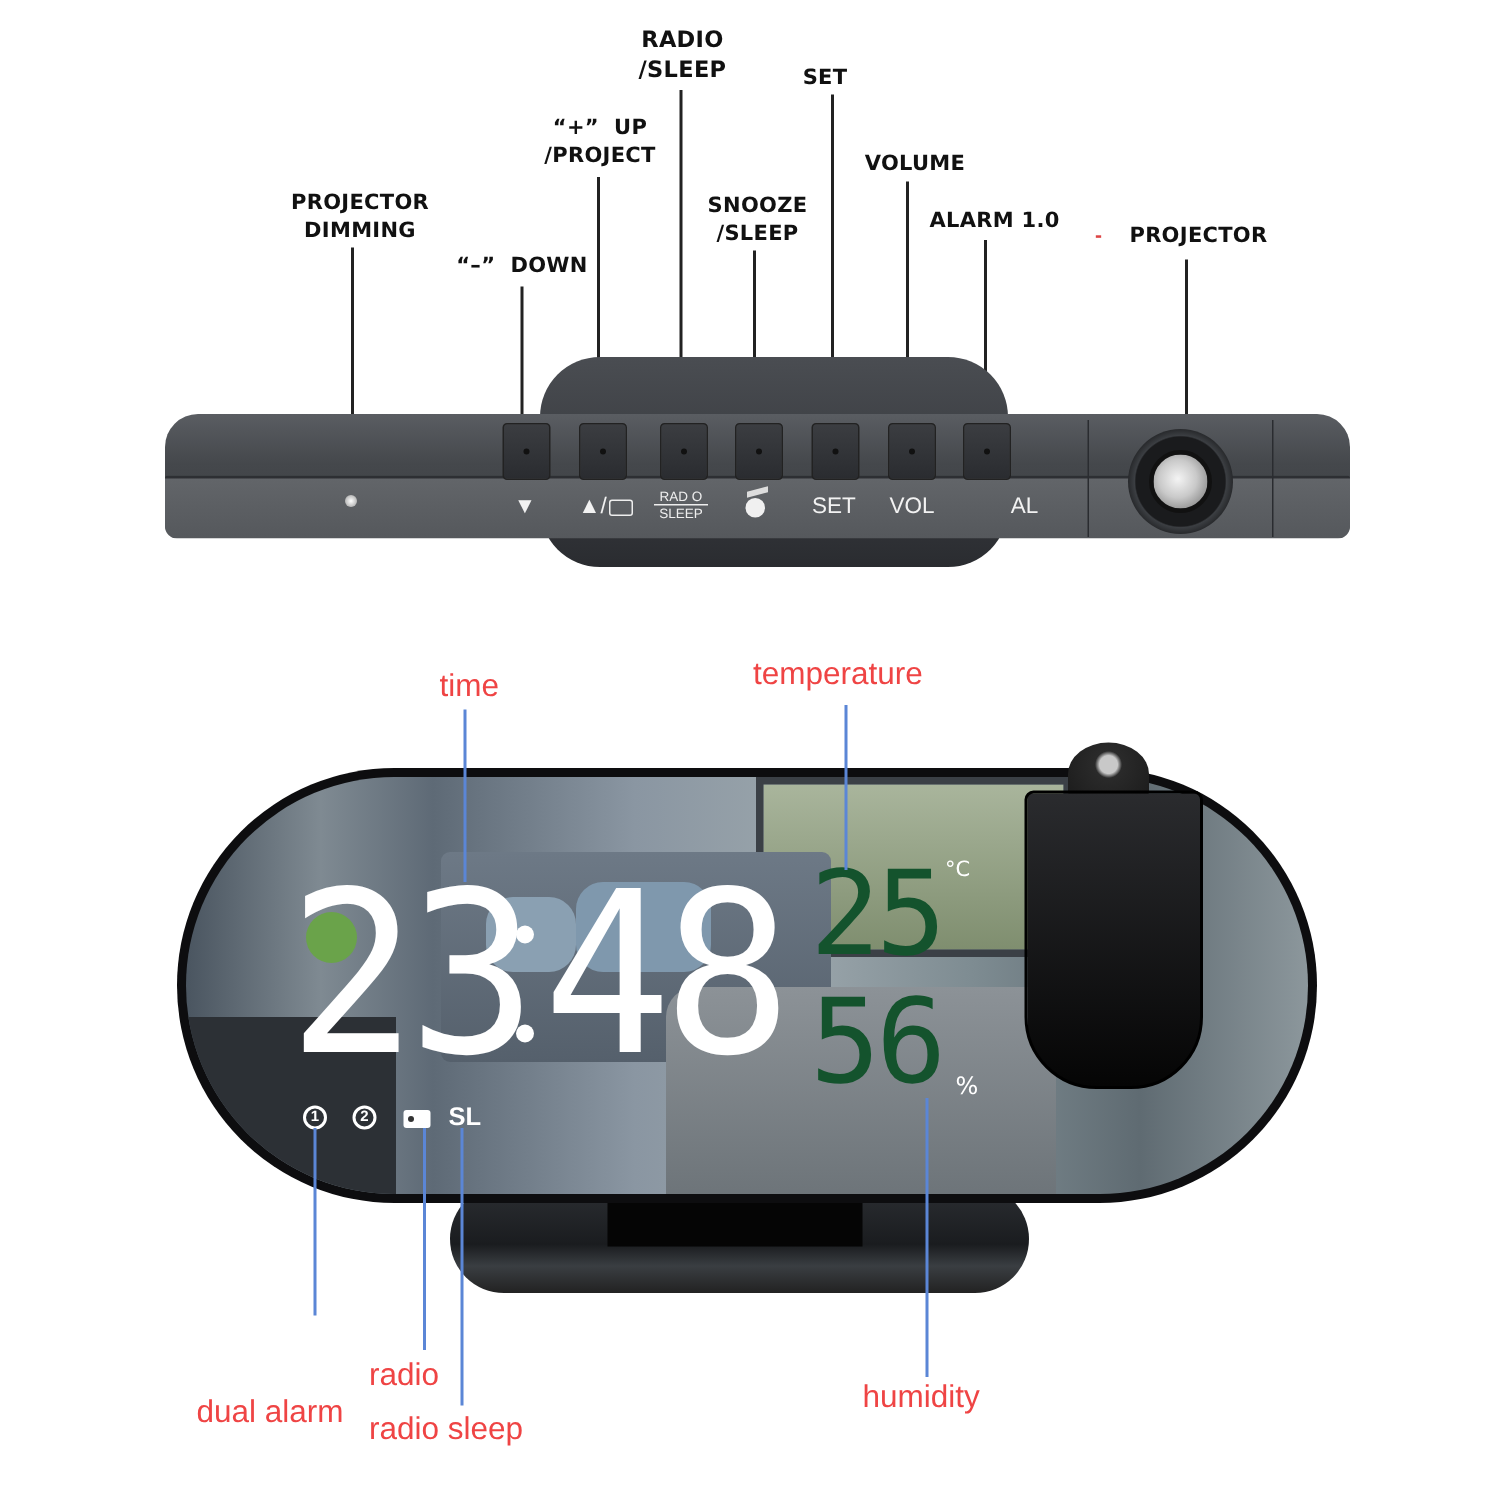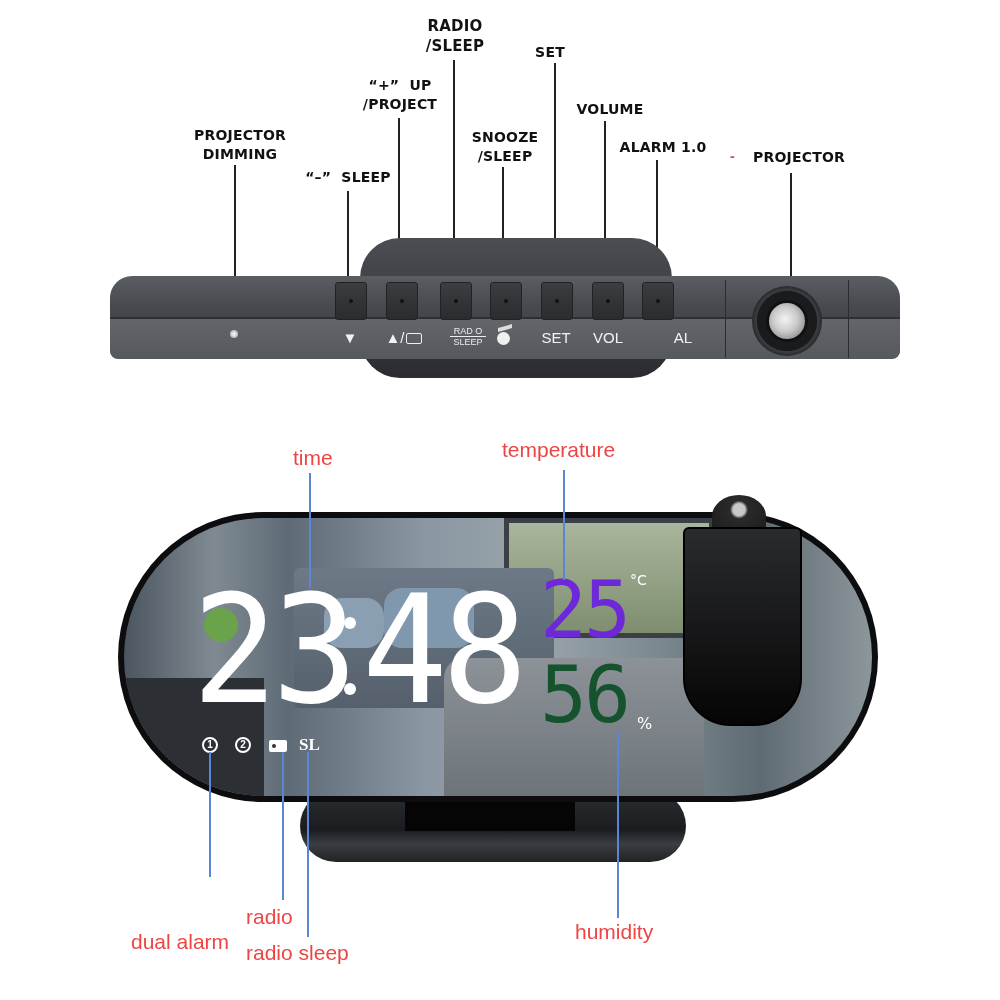--- a/index.html
+++ b/index.html
@@ -35,21 +35,21 @@
   .stand-neck{position:absolute;left:405px;top:795px;width:170px;height:36px;background:#050505;}
   .stand-base{position:absolute;left:300px;top:790px;width:386px;height:72px;background:linear-gradient(#2c2f33 0%,#1a1c1f 55%,#3a3e42 75%,#222 100%);border-radius:36px;}
 </style>
 </head>
 <body>
 
 <div>
 
   <div class="lbl-top" style="left:180px;top:126px;width:120px;white-space:pre;">PROJECTOR
 DIMMING</div>
-  <div class="lbl-top" style="left:298px;top:168px;width:100px;white-space:pre;">“–”  SLEEP</div>
+  <div class="lbl-top" style="left:298px;top:168px;width:100px;white-space:pre;">“–”  DOWN</div>
   <div class="lbl-top" style="left:350px;top:76px;width:100px;white-space:pre;">“+”  UP
 /PROJECT</div>
   <div class="lbl-top" style="left:410px;top:16px;width:90px;white-space:pre;font-size:15px;line-height:20px;">RADIO
 /SLEEP</div>
   <div class="lbl-top" style="left:460px;top:128px;width:90px;white-space:pre;">SNOOZE
 /SLEEP</div>
   <div class="lbl-top" style="left:525px;top:43px;width:50px;">SET</div>
   <div class="lbl-top" style="left:565px;top:100px;width:90px;">VOLUME</div>
   <div class="lbl-top" style="left:608px;top:138px;width:110px;">ALARM 1.0</div>
   <div class="abs" style="left:730px;top:148px;color:#d44;font-size:14px;font-weight:bold;">-</div>
@@ -76,21 +76,21 @@
   <div class="btn" style="left:386px;"></div>
   <div class="btn" style="left:440px;"></div>
   <div class="btn" style="left:490px;"></div>
   <div class="btn" style="left:541px;"></div>
   <div class="btn" style="left:592px;"></div>
   <div class="btn" style="left:642px;"></div>
 
   <div class="btxt" style="left:340px;width:20px;">▼</div>
   <div class="btxt" style="left:380px;width:30px;">▲/</div>
   <div class="abs" style="left:406px;top:333px;width:14px;height:9px;border:1.5px solid #eee;border-radius:2px;"></div>
-  <div class="abs" style="left:436px;top:326px;width:36px;text-align:center;color:#eee;font-size:9px;line-height:10px;margin-left:14px;">
+  <div class="abs" style="left:436px;top:326px;width:36px;text-align:center;color:#eee;font-size:9px;line-height:10px;">
     <div style="border-bottom:1px solid #eee;">RAD O</div>
     <div>SLEEP</div>
   </div>
   <div class="abs" style="left:497px;top:332px;width:13px;height:13px;border-radius:50%;background:#f0f0f0;"></div>
   <div class="abs" style="left:498px;top:326px;width:14px;height:4px;background:#ddd;transform:skewY(-15deg);"></div>
   <div class="btxt" style="left:538px;width:36px;">SET</div>
   <div class="btxt" style="left:589px;width:38px;">VOL</div>
   <div class="btxt" style="left:645px;width:30px;margin-left:23px;">AL</div>
 
   <div class="proj-ring"></div>
@@ -115,32 +115,32 @@
   </div>
 
   <div class="proj-top"></div>
   <div class="projector-arm"></div>
 
   <div class="abs" style="left:192px;top:575px;font-family:'DejaVu Sans Mono',monospace;font-size:150px;line-height:150px;color:#fff;letter-spacing:-6px;transform:scaleX(0.95);transform-origin:left;">23</div>
   <div class="abs" style="left:344px;top:617px;width:12px;height:12px;border-radius:50%;background:#fff;"></div>
   <div class="abs" style="left:344px;top:683px;width:12px;height:12px;border-radius:50%;background:#fff;"></div>
   <div class="abs" style="left:362px;top:575px;font-family:'DejaVu Sans Mono',monospace;font-size:150px;line-height:150px;color:#fff;letter-spacing:-6px;transform:scaleX(0.95);transform-origin:left;">48</div>
 
-  <div class="abs" style="left:540px;top:570px;font-family:'DejaVu Sans Mono',monospace;font-size:78px;line-height:80px;color:#6d28d9;letter-spacing:-3px;">25</div>
+  <div class="abs" style="left:540px;top:570px;font-family:'DejaVu Sans Mono',monospace;font-size:78px;line-height:80px;color:#14532d;letter-spacing:-3px;">25</div>
   <div class="abs" style="left:630px;top:572px;font-size:14px;color:#fff;font-family:'DejaVu Sans',sans-serif;">°C</div>
 
   <div class="abs" style="left:540px;top:655px;font-family:'DejaVu Sans Mono',monospace;font-size:78px;line-height:80px;color:#14532d;letter-spacing:-3px;">56</div>
   <div class="abs" style="left:637px;top:714px;font-size:16px;color:#fff;font-family:'DejaVu Sans',sans-serif;">%</div>
 
   <div class="abs" style="left:202px;top:737px;width:16px;height:16px;border:2px solid #fff;border-radius:50%;box-sizing:border-box;color:#fff;font-size:10px;line-height:12px;text-align:center;font-weight:bold;">1</div>
   <div class="abs" style="left:235px;top:737px;width:16px;height:16px;border:2px solid #fff;border-radius:50%;box-sizing:border-box;color:#fff;font-size:10px;line-height:12px;text-align:center;font-weight:bold;">2</div>
   <div class="abs" style="left:269px;top:740px;width:18px;height:12px;background:#fff;border-radius:2px;">
     <div style="position:absolute;left:3px;top:4px;width:4px;height:4px;border-radius:50%;background:#333;"></div>
   </div>
-  <div class="abs" style="left:299px;top:735px;color:#fff;font-weight:bold;font-size:17px;font-family:Liberation Serif, serif;text-align:center;">SL</div>
+  <div class="abs" style="left:299px;top:735px;color:#fff;font-weight:bold;font-size:17px;font-family:Liberation Sans, sans-serif;text-align:center;">SL</div>
 
   <div class="bline" style="left:309px;top:473px;height:115px;"></div>
   <div class="bline" style="left:563px;top:470px;height:110px;"></div>
   <div class="bline" style="left:209px;top:752px;height:125px;"></div>
   <div class="bline" style="left:282px;top:752px;height:148px;"></div>
   <div class="bline" style="left:307px;top:752px;height:185px;"></div>
   <div class="bline" style="left:617px;top:732px;height:186px;"></div>
 
   <div class="lbl-blue" style="left:131px;top:930px;">dual alarm</div>
   <div class="lbl-blue" style="left:246px;top:905px;">radio</div>

